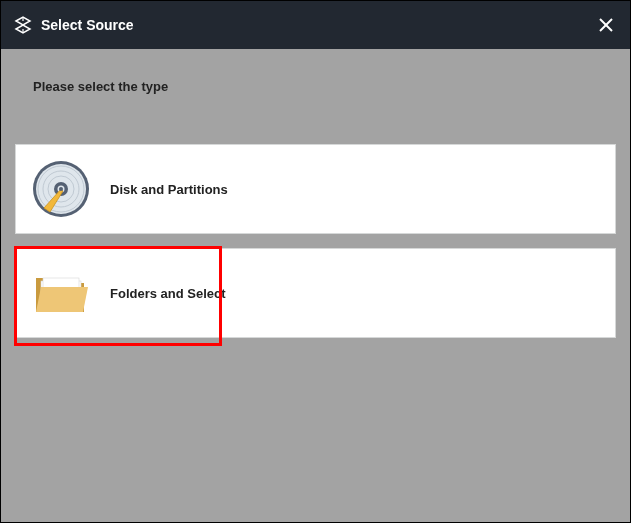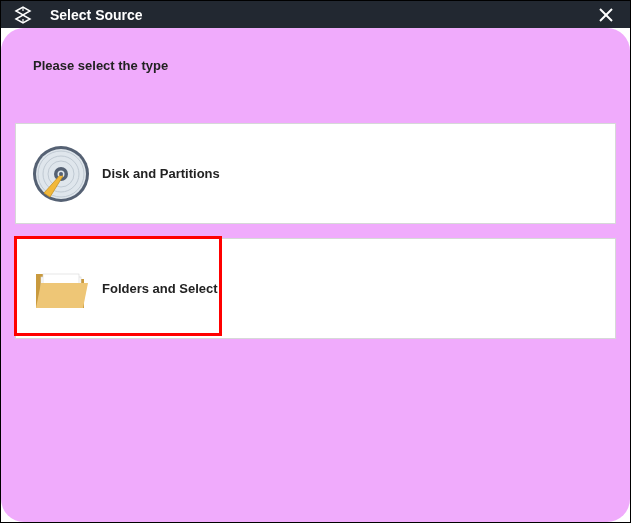--- a/index.html
+++ b/index.html
@@ -11,26 +11,25 @@
       font-family: Verdana, Geneva, sans-serif;
       background: #fff;
       width: 631px;
       height: 523px;
       border: 1px solid #000;
       display: flex;
       flex-direction: column;
     }
     .titlebar {
       background: #222831;
-      height: 27px;
+      height: 48px;
       display: flex;
       align-items: center;
       padding: 0 12px;
       color: #fff;
-      gap: 9px;
     }
     .titlebar-icon {
       width: 20px;
       height: 20px;
       margin-right: 8px;
       flex-shrink: 0;
       display: flex;
       align-items: center;
       justify-content: center;
     }
@@ -43,45 +42,45 @@
       width: 24px;
       height: 24px;
       display: flex;
       align-items: center;
       justify-content: center;
       cursor: pointer;
       color: #fff;
     }
     .content {
       flex: 1;
-      background: #f0abfc;
+      background: #a3a3a3;
       padding: 18px 14px;
       display: flex;
       flex-direction: column;
-      border-radius: 23px;
     }
     .instruction {
       font-size: 13px;
       font-weight: bold;
       color: #222;
       margin: 12px 0 50px 18px;
     }
     .option-list {
       display: flex;
       flex-direction: column;
       gap: 14px;
     }
     .option {
       background: #fff;
       border: 1px solid #d6d8d8;
-      height: 101px;
+      height: 90px;
       display: flex;
       align-items: center;
       padding: 0 14px;
       cursor: pointer;
+      gap: 8px;
     }
     .option-highlighted {
       position: relative;
     }
     .option-icon {
       width: 62px;
       height: 62px;
       margin-right: 10px;
       flex-shrink: 0;
       display: flex;

